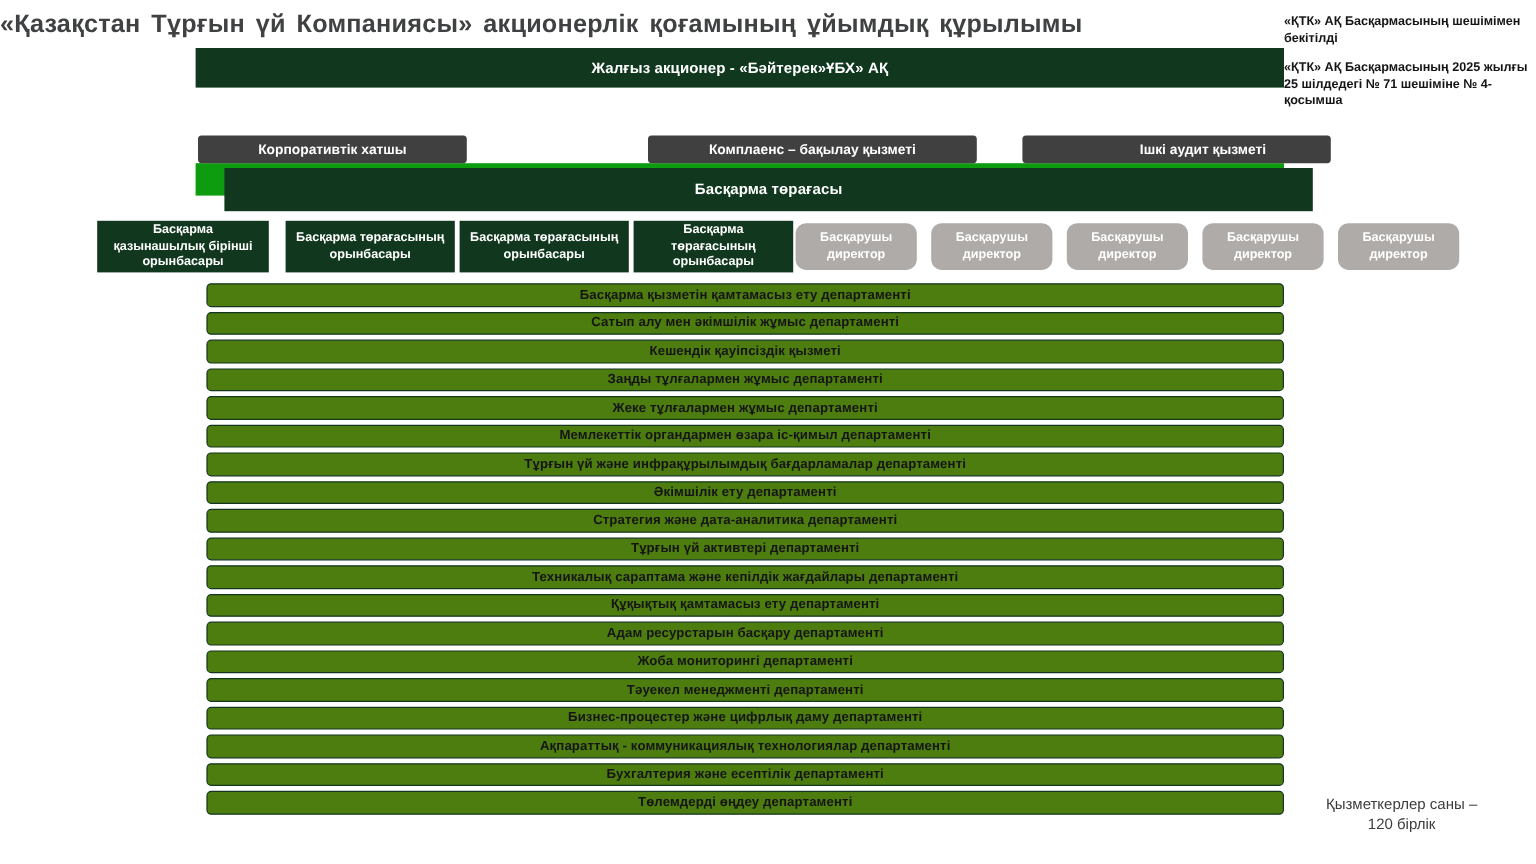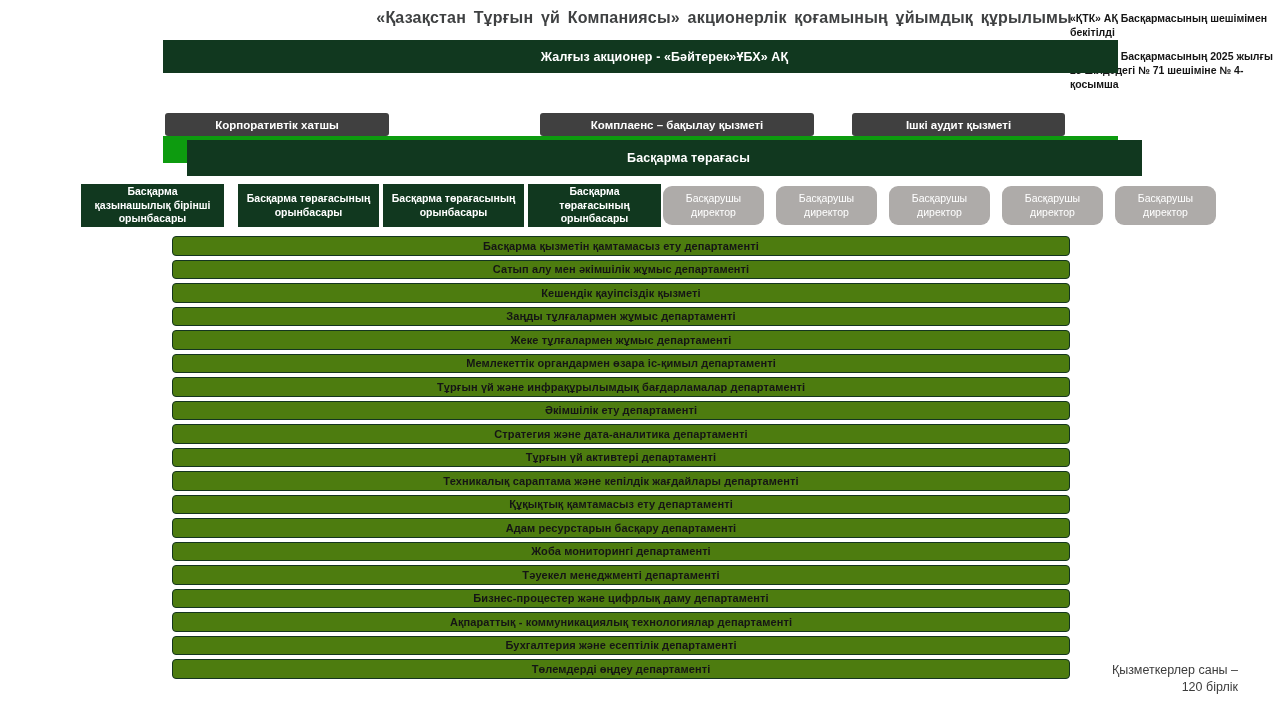--- a/index.html
+++ b/index.html
@@ -1,77 +1,77 @@
 <!DOCTYPE html>
 <html><head>
 <meta charset="utf-8">
 <style>
   html,body { margin:0; padding:0; background:#fff; }
   .canvas {
     position:relative; width:1280px; height:720px; background:#ffffff;
     font-family:"Liberation Sans","DejaVu Sans",sans-serif; overflow:hidden;
   }
   .title {
-    position:absolute; top:9px; left:0; width:1072px; text-align:right;
-    font-size:16px; font-weight:bold; color:#3f4142; word-spacing:3px; letter-spacing:0.2px;
+    position:absolute; top:9px; left:0; width:1072px; text-align:left;
+    font-size:21px; font-weight:bold; color:#3f4142; word-spacing:3px; letter-spacing:0.2px;
   }
   .approval {
     position:absolute; left:1070px; top:12px; width:206px;
     font-size:10.5px; font-weight:bold; color:#151515; line-height:1.3;
   }
   .approval .para + .para { margin-top:11px; }
 
   .bar {
     position:absolute; left:163px; width:907px;
     display:flex; align-items:center; justify-content:center;
-    color:#fff; font-weight:bold; text-align:center; letter-spacing:0.1px;padding-left:48px;
+    color:#fff; font-weight:bold; text-align:center; letter-spacing:0.1px;
   }
   .dark-green { background:#11381f; }
   #bar-shareholder { top:40px;  height:33px; font-size:12.5px; }
   #bar-bod        { top:96px;  height:27px; font-size:16px; background:#0d9b0f;margin-top:40px; }
   #bar-chairman   { top:140px; height:36px; font-size:12.5px;margin-left:24px; }
 
   .gbtn {
     position:absolute; top:113px; height:23px; background:#404040; border-radius:3px;
     color:#fff; font-weight:bold; font-size:11.5px;
     display:flex; align-items:center; justify-content:center; text-align:center;
   }
   #btn-secretary  { left:165px; width:224px; }
   #btn-compliance { left:494px; width:274px;margin-left:46px; }
-  #btn-audit      { left:852px; width:213px; }
+  #btn-audit      { left:852px; width:213px;padding-left:44px; }
 
   .dep {
     position:absolute; top:184px; height:43px; background:#11381f;
     color:#fff; font-weight:bold; font-size:10.5px; line-height:1.3;
     display:flex; align-items:center; justify-content:center; text-align:center;
     padding:0 8px; box-sizing:border-box;
   }
   #dep1 { left:81px;  width:143px; }
   #dep2 { left:238px; width:141px; }
   #dep3 { left:383px; width:141px; }
   #dep4 { left:528px; width:133px; }
 
   .mdir {
     position:absolute; top:186px; height:39px; width:101px; background:#aeaba9; border-radius:9px;
-    color:#fff; font-weight:normal; font-size:10.5px; line-height:1.3;
+    color:#fff; font-weight:bold; font-size:10.5px; line-height:1.3;
     display:flex; align-items:center; justify-content:center; text-align:center;
   }
   #md1 { left:663px; } #md2 { left:776px; } #md3 { left:889px; } #md4 { left:1002px; } #md5 { left:1115px; }
 
   .dept-list { position:absolute; left:172px; top:236px; width:898px; }
   .dept {
     height:19.5px; margin-bottom:4px; background:#4d7c0f;
     border:1.5px solid #14351f; border-radius:4px; box-sizing:border-box;
     display:flex; align-items:center; justify-content:center;
     font-size:11px; font-weight:bold; color:#151515; letter-spacing:0.1px;
   }
   .dept:nth-child(n+17) { margin-top:2.8px; }
 
   .footnote {
-    position:absolute; left:1098px; top:662px; width:140px; text-align:right;
+    position:absolute; left:1098px; top:662px; width:140px; text-align:center;
     font-size:12.5px; color:#3c3c3c; line-height:1.35;
   }
 </style>
 </head>
 <body>
 
 <div class="canvas">
 
   <div class="title">«Қазақстан Тұрғын үй Компаниясы» акционерлік қоғамының ұйымдық құрылымы</div>
 

